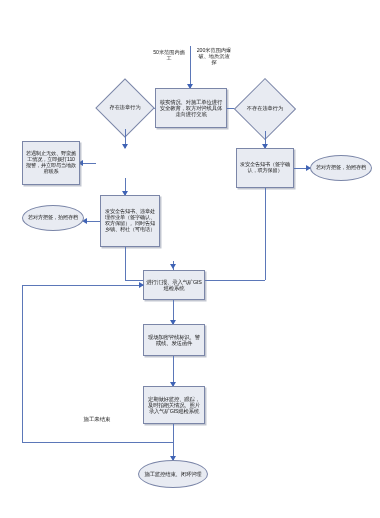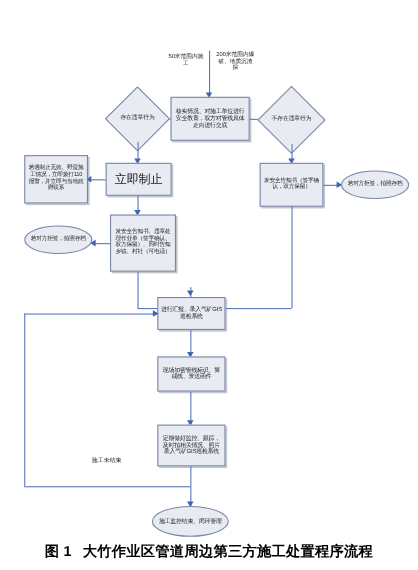--- a/index.html
+++ b/index.html
@@ -98,23 +98,20 @@
   </div>
 
   <div class="diamond" style="left:243px;top:87px;width:44px;height:44px;">
     <div class="dshape"></div>
     <div class="dlabel" style="font-size:5.2px;padding:0 3px;">不存在违章行为</div>
   </div>
 
   <div class="ln lnv" style="left:125px;top:129px;height:19px;"></div>
   <div class="arr arr-d" style="left:121.5px;top:144px;"></div>
 
-  <div class="node proc" style="left:96px;top:148px;width:60px;height:30px;font-size:11px;">
-    <span>立即制止</span>
-  </div>
 
   <div class="ln lnh" style="left:80px;top:163px;width:16px;"></div>
   <div class="arr arr-l" style="left:78px;top:159.5px;"></div>
 
   <div class="node proc" style="left:22px;top:141px;width:58px;height:44px;font-size:5.2px;">
     <span>若遇制止无效、野蛮施工情况，立即拨打110报警，并立即与当地政府联系</span>
   </div>
 
   <div class="ln lnv" style="left:125px;top:178px;height:17px;"></div>
   <div class="arr arr-d" style="left:121.5px;top:191px;"></div>
@@ -179,19 +176,14 @@
 
   <div class="edgelbl" style="left:74px;top:416px;width:46px;font-size:5.4px;">施工未结束</div>
 
   <div class="ln lnv" style="left:173px;top:442px;height:18px;"></div>
   <div class="arr arr-d" style="left:169.5px;top:456px;"></div>
 
   <div class="node term" style="left:138px;top:460px;width:70px;height:28px;font-size:5.4px;">
     <span>施工监控结束、闭环管理</span>
   </div>
 
-  <div class="caption">
-    <span class="cap-inner">
-      <span class="cap-no">图 1</span><span>大竹作业区管道周边第三方施工处置程序流程</span>
-    </span>
-  </div>
 
 </div>
 
 </body></html>

